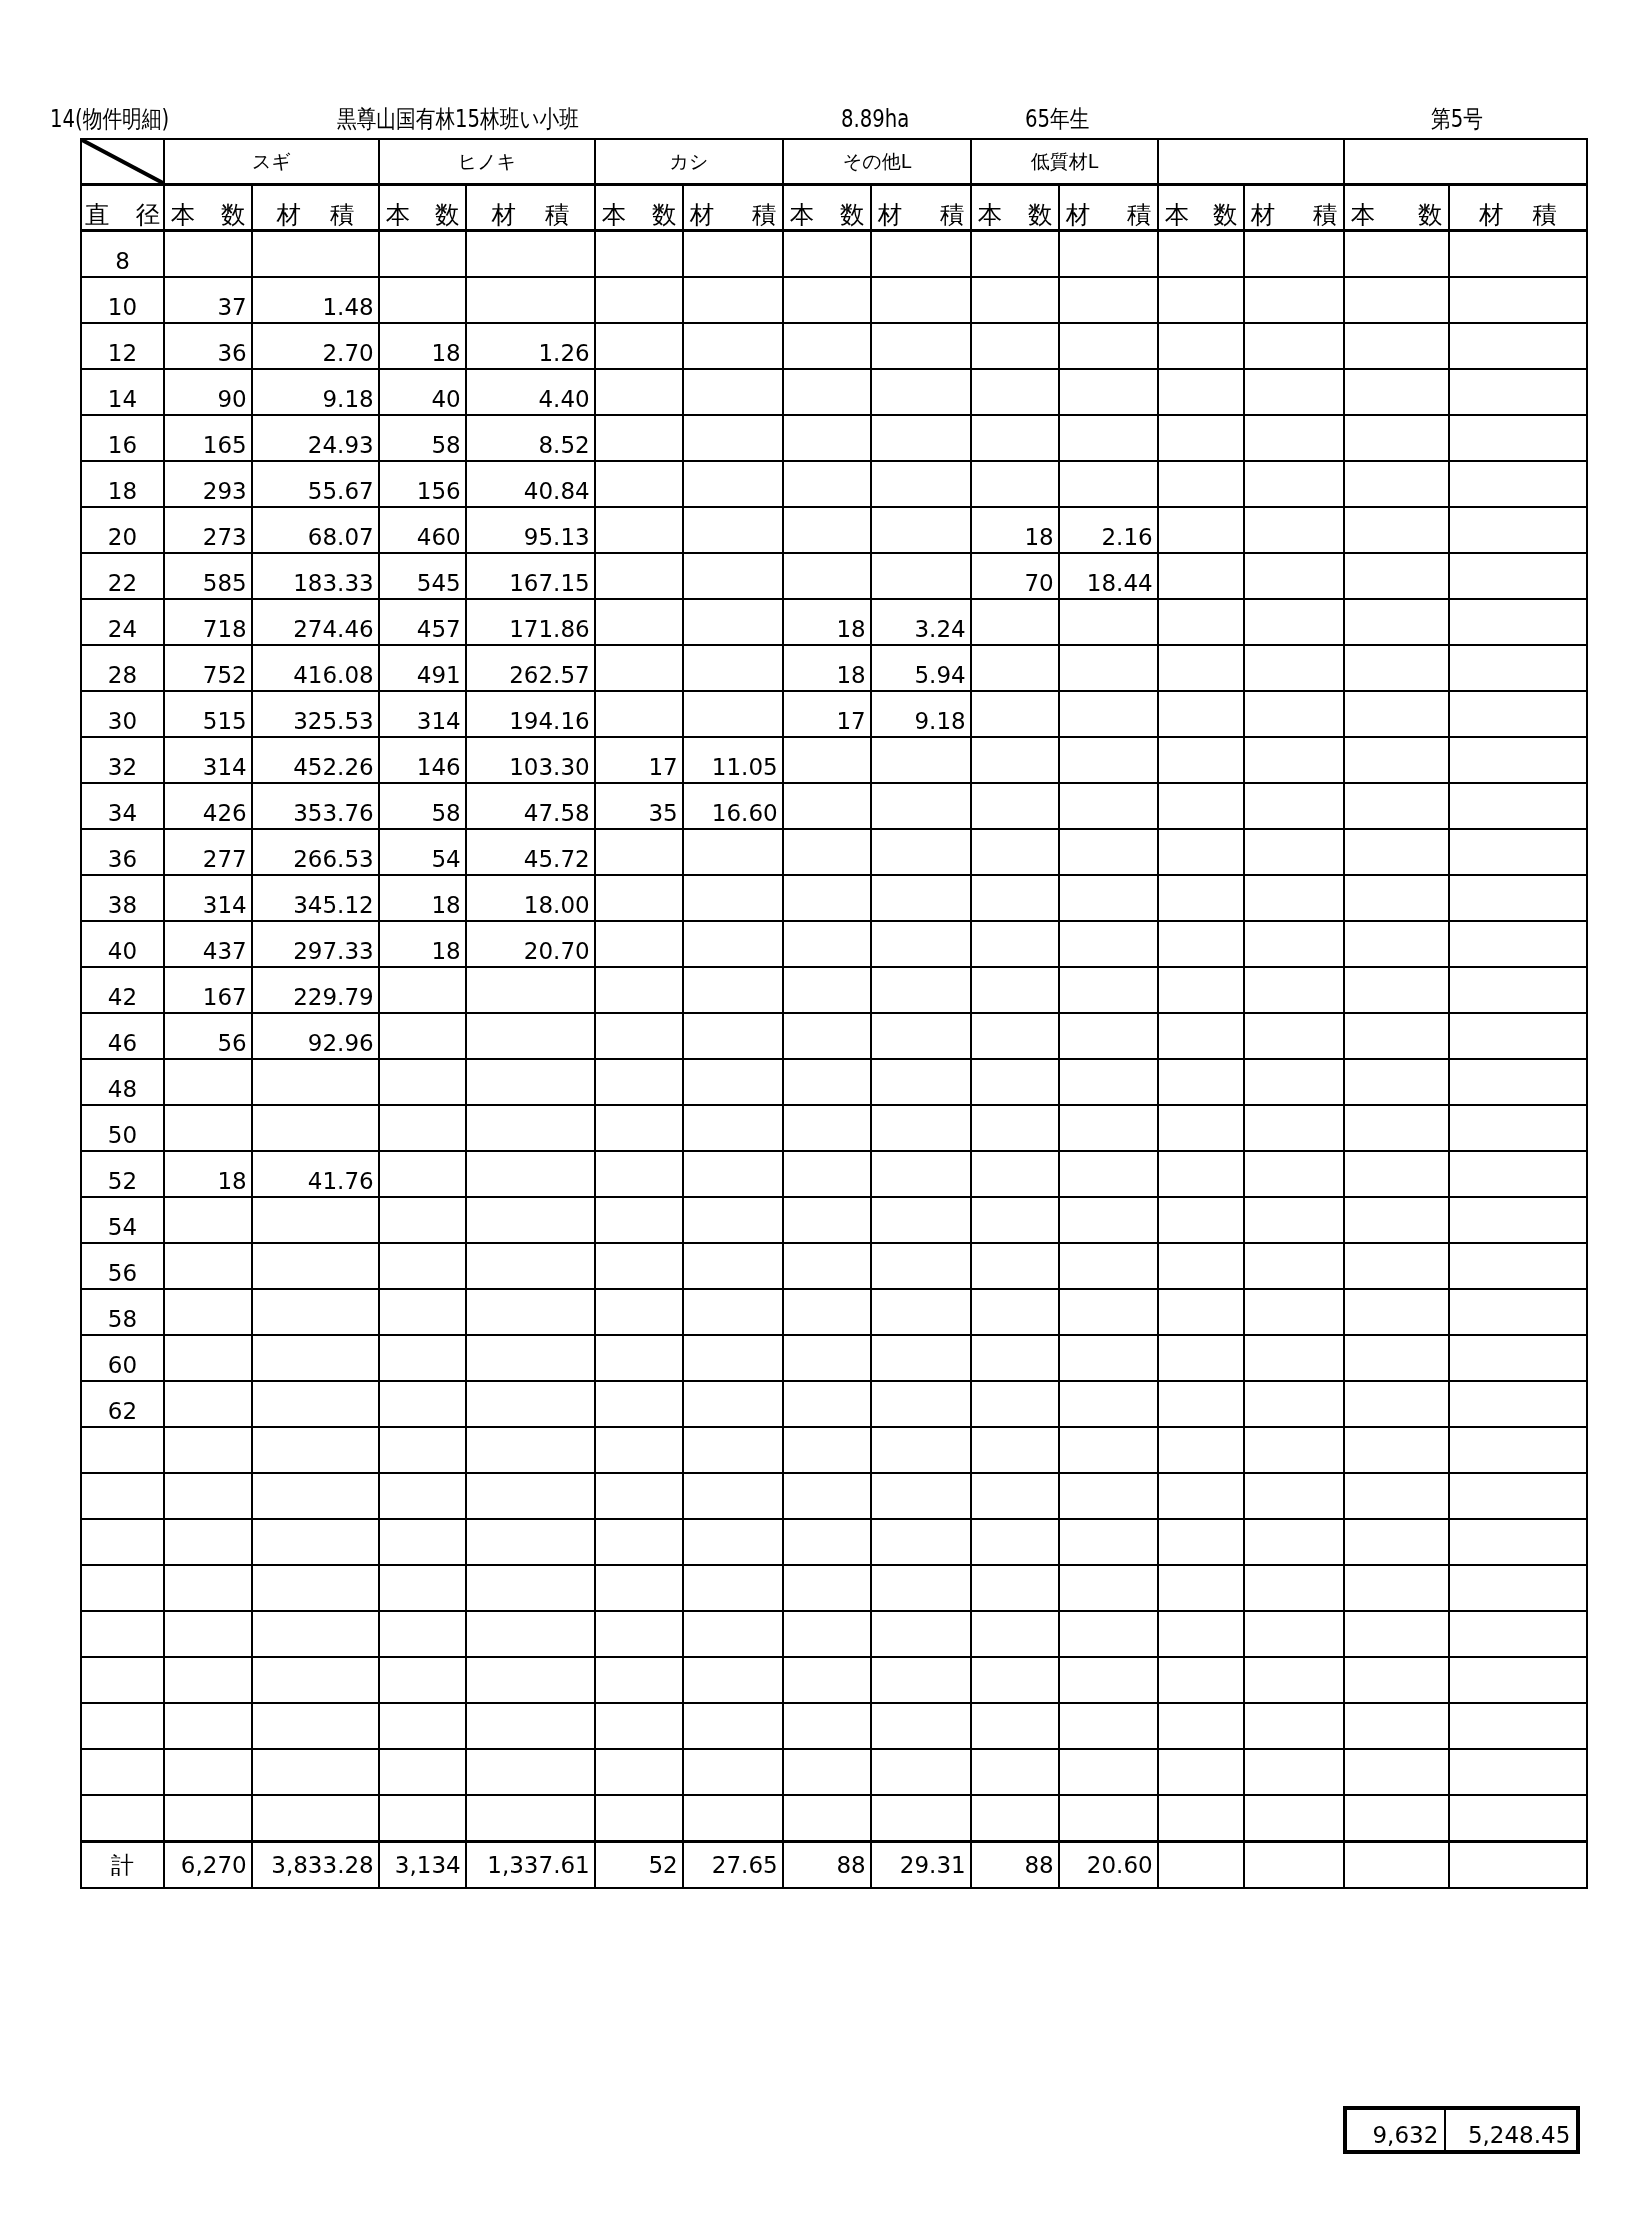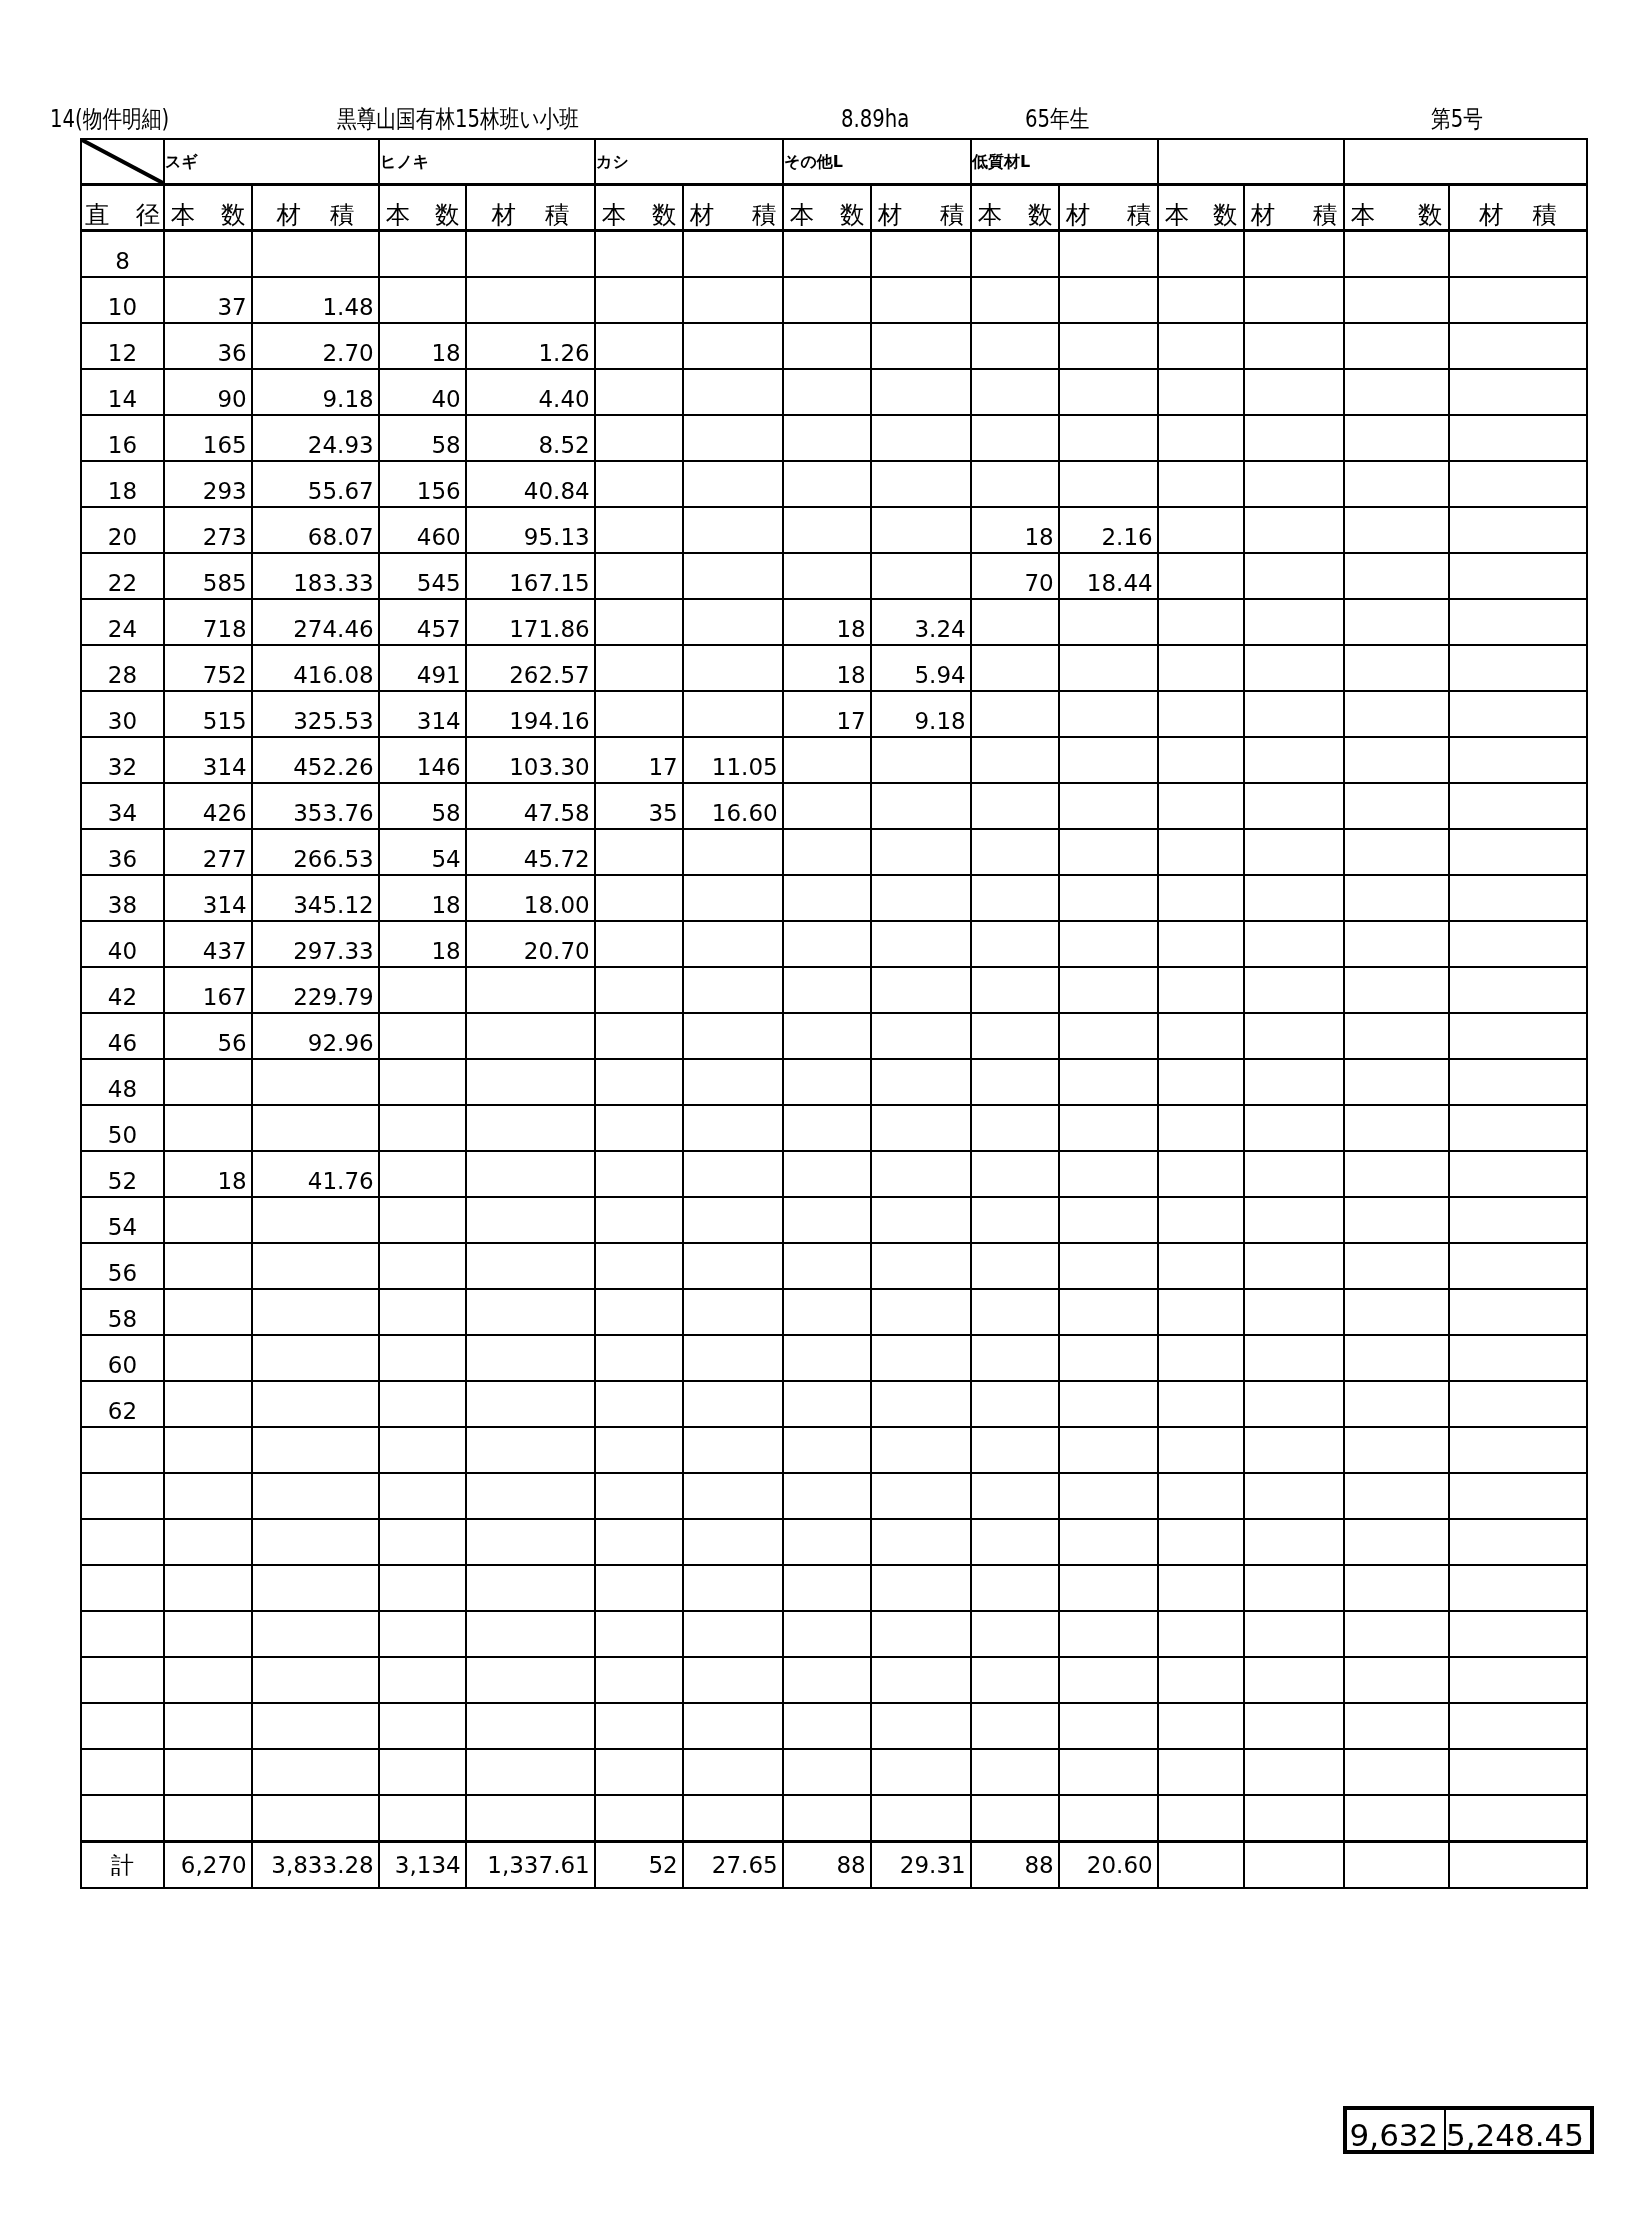--- a/index.html
+++ b/index.html
@@ -2,32 +2,32 @@
 <html style="font-size:11.5px"><head>
 <meta charset="utf-8">
 <style>
   html, body { margin: 0; padding: 0; background: #ffffff; }
   body { width: 1650px; height: 2216px; position: relative; font-family: "DejaVu Sans", "Liberation Sans", sans-serif; color: #000; }
   .hdr { position: absolute; top: 105px; font-size: 24px; line-height: 29px; white-space: nowrap; transform: scaleX(0.82); transform-origin: left top; }
   table.sheet { position: absolute; left: 80px; top: 138px; border-collapse: collapse; table-layout: fixed; }
   table.sheet td { border: 2.2px solid #000; padding: 0 4.3px 0 0; height: 44px; font-size: 23px; text-align: right; vertical-align: bottom; white-space: nowrap; overflow: hidden; line-height: 29px; }
   table.sheet td.num { }
   table.sheet td.dia { text-align: center; padding: 0; }
-  table.sheet tr.h1 td { height: 43px; text-align: left; vertical-align: middle; padding: 0; font-size: 16px; font-weight: bold; }
+  table.sheet tr.h1 td { height: 43px; text-align: center; vertical-align: middle; padding: 0; font-size: 19px; }
   table.sheet tr.h2 td { height: 43px; font-size: 24.4px; padding: 0; }
   table.sheet tr.h2 td span.sub { display: flex; justify-content: space-between; padding: 0 5.7px; }
   table.sheet tr.h2 td.sub-c span.sub { justify-content: center; gap: 29px; }
   table.sheet tr.h2 td.dia span.sub { justify-content: space-between; padding: 0 2.9px; }
   table.sheet tr.h1 td.corner { position: relative; padding: 0; }
   table.sheet tr.h1 td.corner svg { position: absolute; left: 0; top: 0; width: 100%; height: 100%; }
   table.sheet tr.h1 td, table.sheet tr.h2 td { border-bottom-width: 3.6px; }
   table.sheet tr.total td { border-top-width: 3.6px; border-bottom-width: 2.9px; height: 44px; vertical-align: middle; }
   table.sheet { border: 2.9px solid #000; }
   .grand { position: absolute; left: 1343px; top: 2106px; border-collapse: collapse; table-layout: fixed; border: 4.3px solid #000; }
-  .grand td { border: 2.2px solid #000; height: 40px; font-size: 31px; text-align: right; padding: 0 5.7px 0 0; vertical-align: bottom; line-height: 29px; }
+  .grand td { border: 2.2px solid #000; height: 40px; font-size: 23px; text-align: right; padding: 0 5.7px 0 0; vertical-align: bottom; line-height: 29px; }
 </style>
 </head>
 <body>
 
 <div class="hdr" style="left:50px;">14(物件明細)</div>
 <div class="hdr" style="left:337px;">黒尊山国有林15林班い小班</div>
 <div class="hdr" style="left:841px;">8.89ha</div>
 <div class="hdr" style="left:1025px;">65年生</div>
 <div class="hdr" style="left:1431px;">第5号</div>
 

